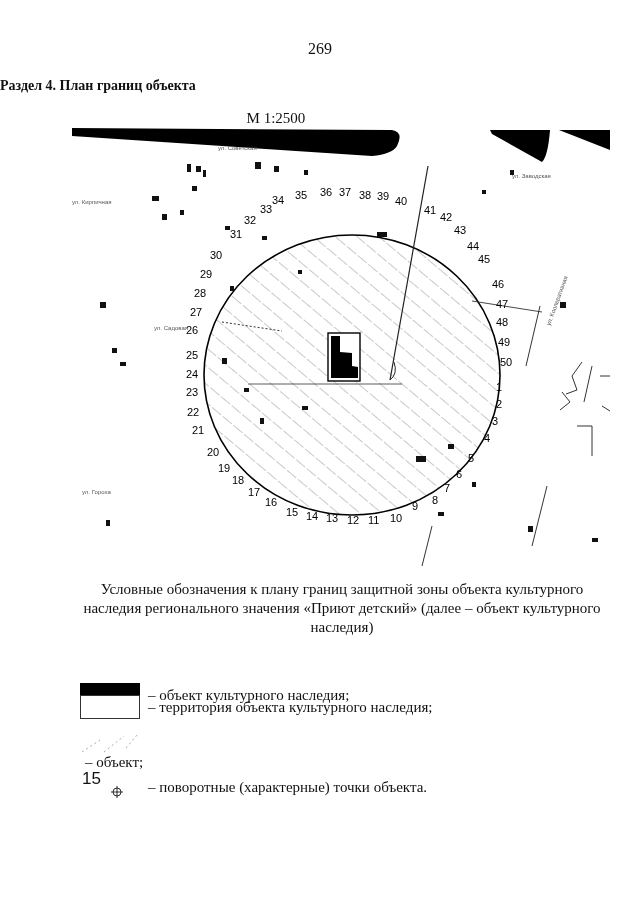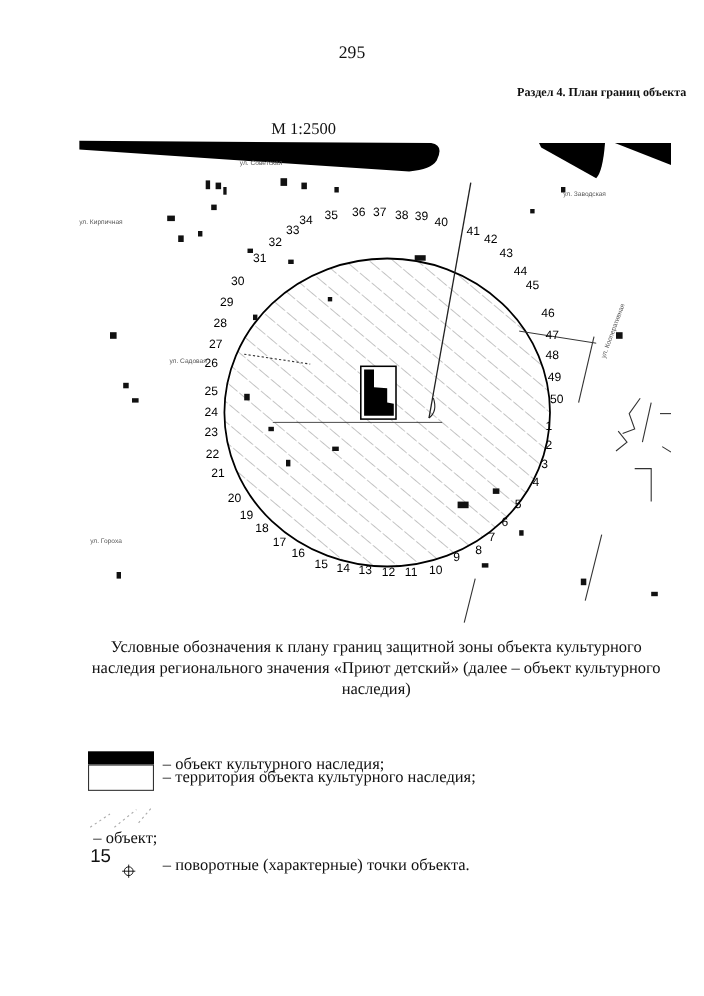--- a/index.html
+++ b/index.html
@@ -1,34 +1,34 @@
 <!DOCTYPE html>
 <html><head>
 <meta charset="utf-8">
 <style>
   html, body { margin:0; padding:0; background:#ffffff; }
   body { width:640px; height:905px; position:relative; overflow:hidden; font-family:"Liberation Serif", serif; color:#111; }
   .page-num { position:absolute; top:40px; left:0; width:640px; text-align:center; font-size:16px; }
-  .section-title { position:absolute; top:78px; left:0; width:624px; text-align:right; font-size:11px; font-weight:bold; }
+  .section-title { position:absolute; top:78px; left:0; width:624px; text-align:left; font-size:14px; font-weight:bold; }
   .scale { position:absolute; top:110px; left:0; width:552px; text-align:center; font-size:15px; }
   .map { position:absolute; top:126px; left:72px; width:538px; height:444px; }
   .map svg { display:block; }
   .legend-title { position:absolute; top:580px; left:72px; width:540px; text-align:center; font-size:15px; line-height:19px; }
   .legend-row { position:absolute; left:80px; height:30px; display:flex; align-items:center; font-size:15px; }
   .sw { width:60px; height:24px; margin-right:8px; box-sizing:border-box; flex:0 0 auto; }
   .sw-black { background:#000; }
   .sw-white { border:1px solid #333; background:#fff; }
   .sw-hatch { position:relative; }
   .sw-point { position:relative; }
   .pt-num { position:absolute; left:2px; top:-6px; font-family:"Liberation Sans", sans-serif; font-size:17px; }
 </style>
 </head>
 <body>
 
-<div class="page-num">295</div>
+<div class="page-num">269</div>
 <div class="section-title">Раздел 4. План границ объекта</div>
 <div class="scale">М 1:2500</div>
 
 <div class="map">
   <svg width="538" height="444" viewBox="0 0 538 444" xmlns="http://www.w3.org/2000/svg">
     <defs>
       <clipPath id="circ">
           <ellipse cx="280" cy="249" rx="148" ry="140"></ellipse>
         </clipPath>
       <pattern id="hatch" width="14" height="14" patternUnits="userSpaceOnUse" patternTransform="rotate(-50)">

